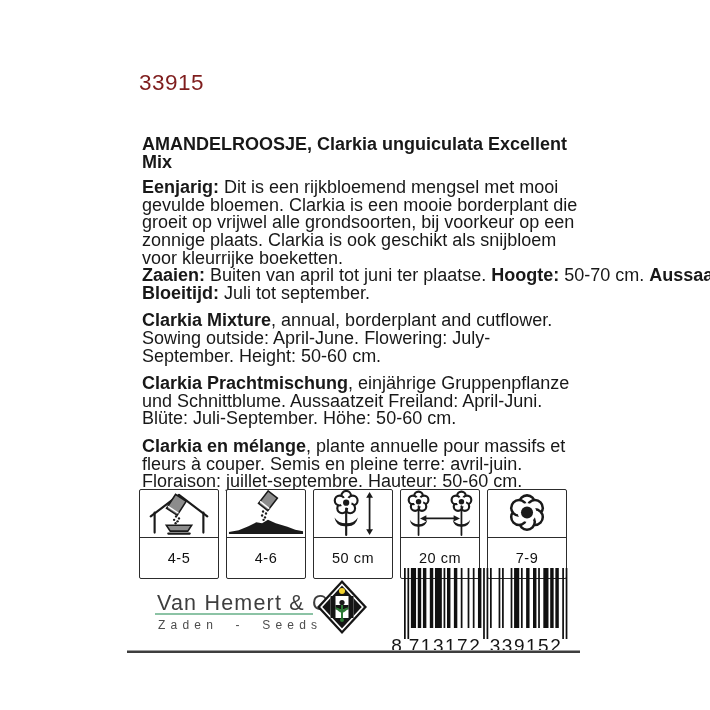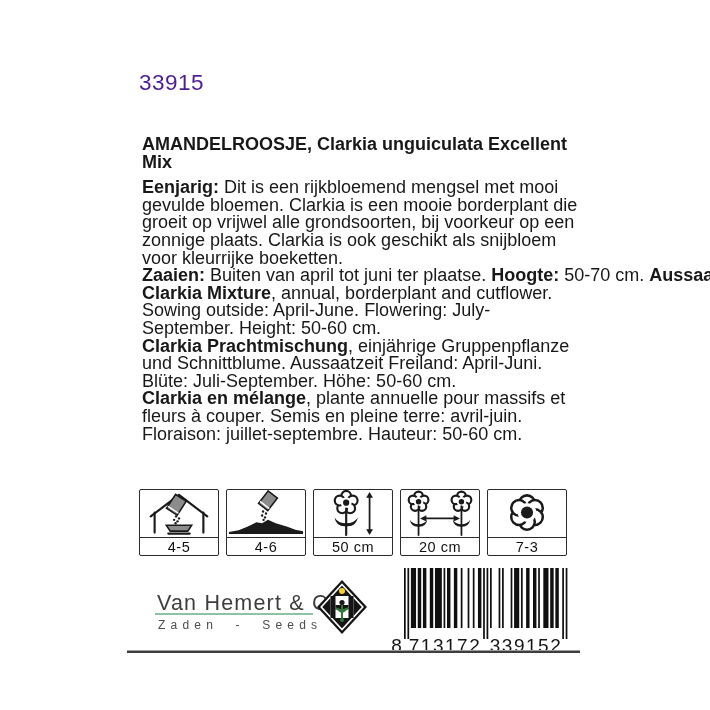--- a/index.html
+++ b/index.html
@@ -1,32 +1,32 @@
 <!DOCTYPE html>
 <html><head>
 <meta charset="utf-8">
 <style>
   html,body{margin:0;padding:0;background:#fff;}
   .page{position:relative;width:710px;height:710px;background:#ffffff;overflow:hidden;
         font-family:"Liberation Sans",sans-serif;color:#1b1b1b;}
 
   
-  .catalog{position:absolute;left:139px;top:70px;font-size:22.5px;letter-spacing:.5px;color:#4c1d95;}
+  .catalog{position:absolute;left:139px;top:70px;font-size:22.5px;letter-spacing:.5px;color:#7f1d1d;}
 
   
   .desc{position:absolute;left:142px;top:136px;width:437px;font-size:18px;line-height:17.6px;color:#181818;}
   .desc .title{font-weight:bold;}
   .desc .b{font-weight:bold;}
-  .desc .para{}
+  .desc .para{margin-top:10px;}
   .desc .para:first-of-type{margin-top:8px;}
   .desc .pline.nowrap{white-space:nowrap;}
 
   
   .picts{position:absolute;left:139px;top:489px;display:flex;gap:7px;}
-  .pict{width:80px;height:67px;box-sizing:border-box;border:1.6px solid #2c2c2c;border-radius:2px;
+  .pict{width:80px;height:90px;box-sizing:border-box;border:1.6px solid #2c2c2c;border-radius:2px;
         display:flex;flex-direction:column;background:#fff;}
   .pict-img{height:47px;overflow:hidden;}
   .pict-img svg{display:block;width:100%;height:100%;}
   .pict-label{flex:1;border-top:1.6px solid #2c2c2c;display:flex;align-items:center;justify-content:center;
         font-size:14.5px;letter-spacing:.5px;color:#111;}
 
   
   .brand-name{position:absolute;left:157px;top:591px;font-size:21.5px;letter-spacing:1.2px;color:#3e3e3e;}
   .brand-rule{position:absolute;left:155px;top:613px;width:158px;height:2px;}
   .brand-tagline{position:absolute;left:158px;top:618px;font-size:12px;letter-spacing:5.2px;word-spacing:9px;color:#4c4c4c;}
@@ -55,20 +55,21 @@
 <div class="page">
 
   <div class="catalog">33915</div>
 
   <div class="desc">
     <div class="title">AMANDELROOSJE, Clarkia unguiculata Excellent Mix</div>
     <div>
         <div class="para">
           <div class="pline"><span class="b">Eenjarig:</span><span> Dit is een rijkbloemend mengsel met mooi gevulde bloemen. Clarkia is een mooie borderplant die groeit op vrijwel alle grondsoorten, bij voorkeur op een zonnige plaats. Clarkia is ook geschikt als snijbloem voor kleurrijke boeketten.</span></div>
           <div class="pline nowrap"><span class="b">Zaaien:</span><span> Buiten van april tot juni ter plaatse. </span><span class="b">Hoogte:</span><span> 50-70 cm. </span><span class="b">Aussaatzeit:</span><span> 20 cm.</span></div>
+          <div class="pline nowrap"><span class="b">Bloeitijd:</span><span> Juli tot september.</span></div>
         </div>
         <div class="para">
           <div class="pline"><span class="b">Clarkia Mixture</span><span>, annual, borderplant and cutflower. Sowing outside: April-June. Flowering: July-September. Height: 50-60 cm.</span></div>
         </div>
         <div class="para">
           <div class="pline"><span class="b">Clarkia Prachtmischung</span><span>, einjährige Gruppenpflanze und Schnittblume. Aussaatzeit Freiland: April-Juni. Blüte: Juli-September. Höhe: 50-60 cm.</span></div>
         </div>
         <div class="para">
           <div class="pline"><span class="b">Clarkia en mélange</span><span>, plante annuelle pour massifs et fleurs à couper. Semis en pleine terre: avril-juin. Floraison: juillet-septembre. Hauteur: 50-60 cm.</span></div>
         </div>
@@ -179,21 +180,21 @@
           <circle class="petal-big" cx="40" cy="13.5" r="8"></circle>
           <circle class="petal-big" cx="48.2" cy="18.3" r="8"></circle>
           <circle class="petal-big" cx="48.2" cy="27.7" r="8"></circle>
           <circle class="petal-big" cx="40" cy="32.5" r="8"></circle>
           <circle class="petal-big" cx="31.8" cy="27.7" r="8"></circle>
           <circle class="petal-big" cx="31.8" cy="18.3" r="8"></circle>
           <circle class="cover" cx="40" cy="23" r="9.6"></circle>
           <circle class="icfill" cx="40" cy="23" r="6.2"></circle>
         </svg>
       </div>
-      <div class="pict-label">7-3</div>
+      <div class="pict-label">7-9</div>
     </div>
 
   </div>
 
   <div class="brand-name">Van Hemert &amp; Co</div>
   <div class="brand-rule" style="background: rgb(140, 195, 165);"></div>
   <div class="brand-tagline">Zaden - Seeds</div>
 
   <div class="brand-diamond">
     <svg width="50" height="54" viewBox="0 0 50 54">

